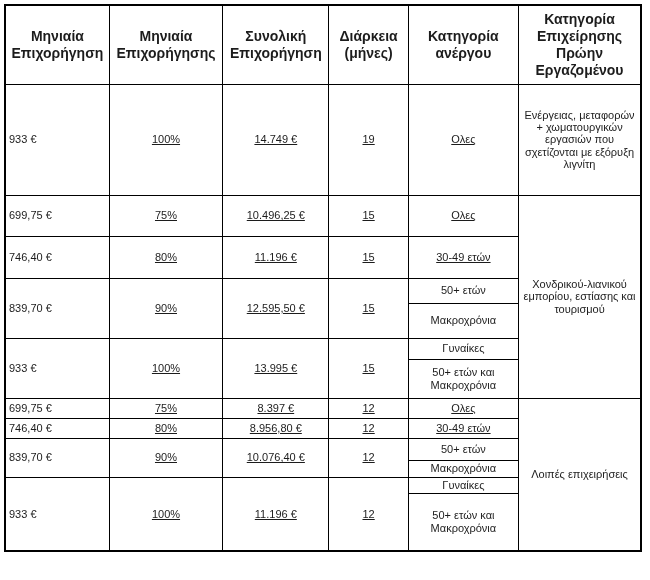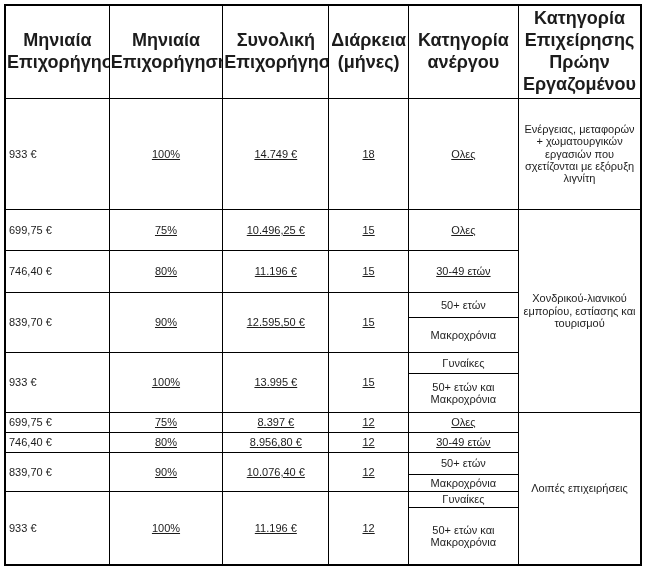--- a/index.html
+++ b/index.html
@@ -22,21 +22,21 @@
     border: 1px solid #000;
     padding: 1px 3px;
     font-size: 11px;
     line-height: 1.12;
     vertical-align: middle;
     overflow: hidden;
     background: #fff;
   }
   .subsidy th {
     font-weight: bold;
-    font-size: 18px;
+    font-size: 14px;
     line-height: 1.22;
     padding: 2px 1px;
   }
   .amount { text-align: left; padding-left: 9px; }
   .center { text-align: center; text-decoration: underline; }
   .sub    { text-align: center; padding-left: 6px; }
   .biz    { text-align: center; line-height: 1.3; }
   
   .w1 { width: 104px; }
   .w2 { width: 113px; }
@@ -65,21 +65,21 @@
     <th>Συνολική Επιχορήγηση</th>
     <th>Διάρκεια (μήνες)</th>
     <th>Κατηγορία ανέργου</th>
     <th>Κατηγορία Επιχείρησης Πρώην Εργαζομένου</th>
   </tr>
 
   <tr style="height:111px;">
     <td class="amount">933 €</td>
     <td class="center">100%</td>
     <td class="center">14.749 €</td>
-    <td class="center">18</td>
+    <td class="center">19</td>
     <td class="center">Ολες</td>
     <td class="biz">Ενέργειας, μεταφορών + χωματουργικών εργασιών που σχετίζονται με εξόρυξη λιγνίτη</td>
   </tr>
 
   <tr style="height:41px;">
     <td class="amount">699,75 €</td>
     <td class="center">75%</td>
     <td class="center">10.496,25 €</td>
     <td class="center">15</td>
     <td class="center">Ολες</td>

